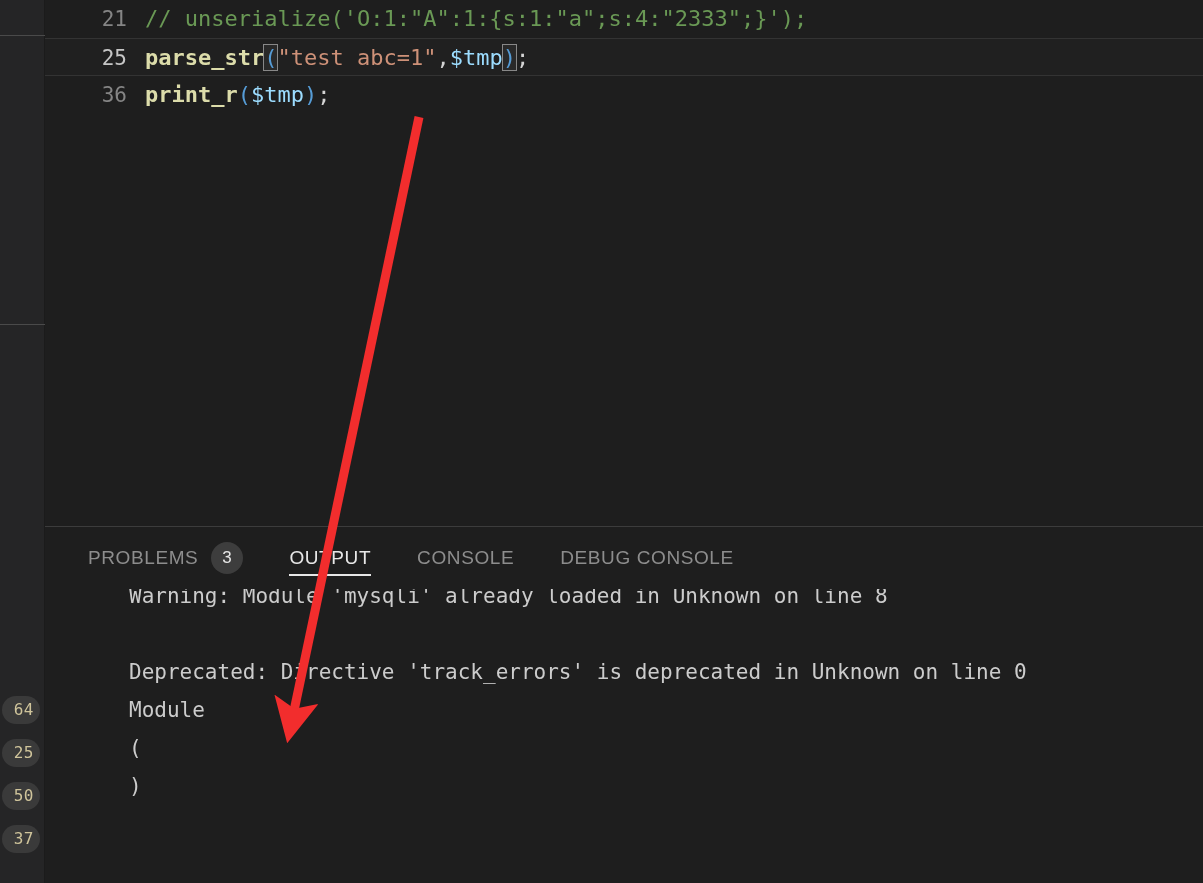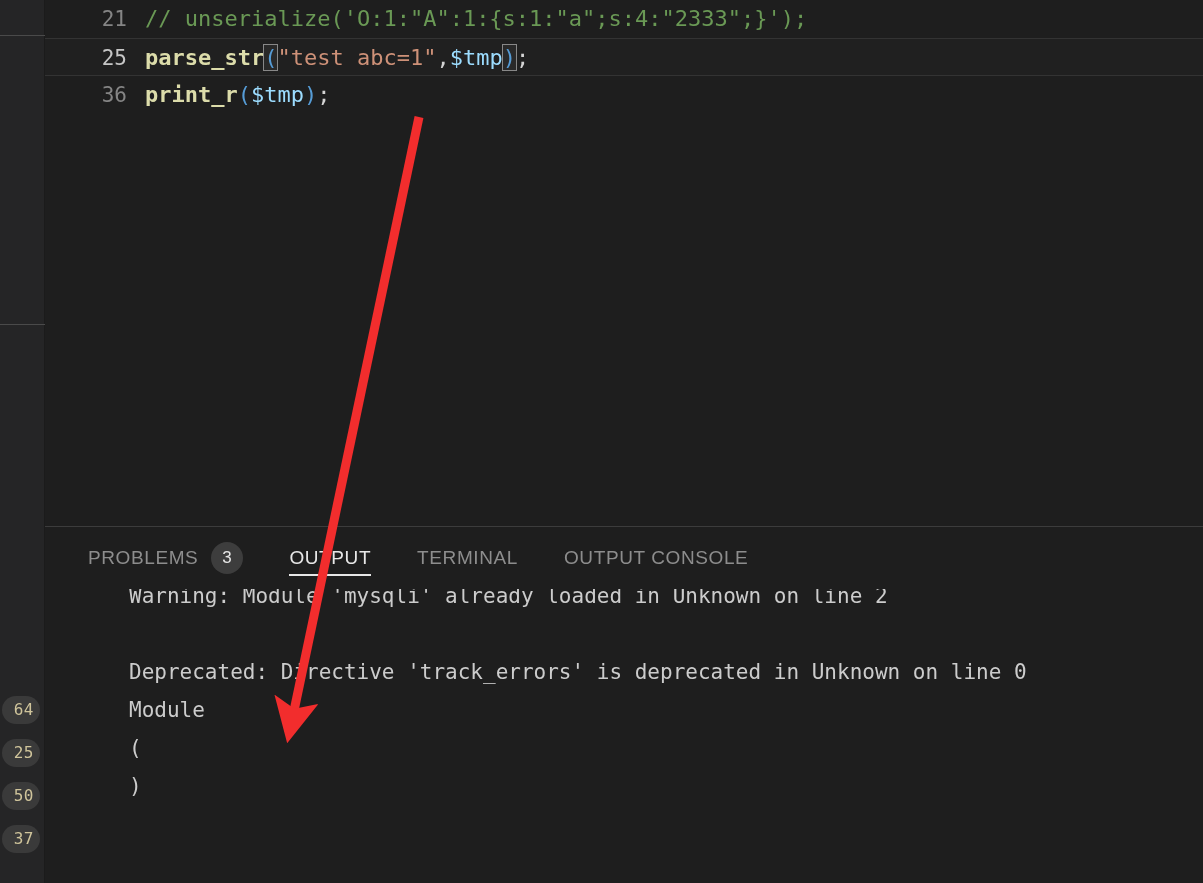--- a/index.html
+++ b/index.html
@@ -209,28 +209,28 @@
   <div id="panel">
     <div id="panel-tabs">
         <div class="panel-tab">
           <span>PROBLEMS</span>
           <span class="tab-badge">3</span>
         </div>
         <div class="panel-tab active">
           <span>OUTPUT</span>
         </div>
         <div class="panel-tab">
-          <span>TERMINAL</span>
+          <span>CONSOLE</span>
         </div>
         <div class="panel-tab">
-          <span>OUTPUT CONSOLE</span>
+          <span>DEBUG CONSOLE</span>
         </div>
       </div>
     <div id="panel-output">
-        <div class="out-line clipped">Warning: Module 'mysqli' already loaded in Unknown on line 2</div>
+        <div class="out-line clipped">Warning: Module 'mysqli' already loaded in Unknown on line 8</div>
         <div class="out-line"></div>
         <div class="out-line">Deprecated: Directive 'track_errors' is deprecated in Unknown on line 0</div>
         <div class="out-line">Module</div>
         <div class="out-line">(</div>
         <div class="out-line">)</div>
       </div>
   </div>
 
   <svg id="annotation-arrow" viewBox="0 0 1203 883" xmlns="http://www.w3.org/2000/svg">
     <defs>

